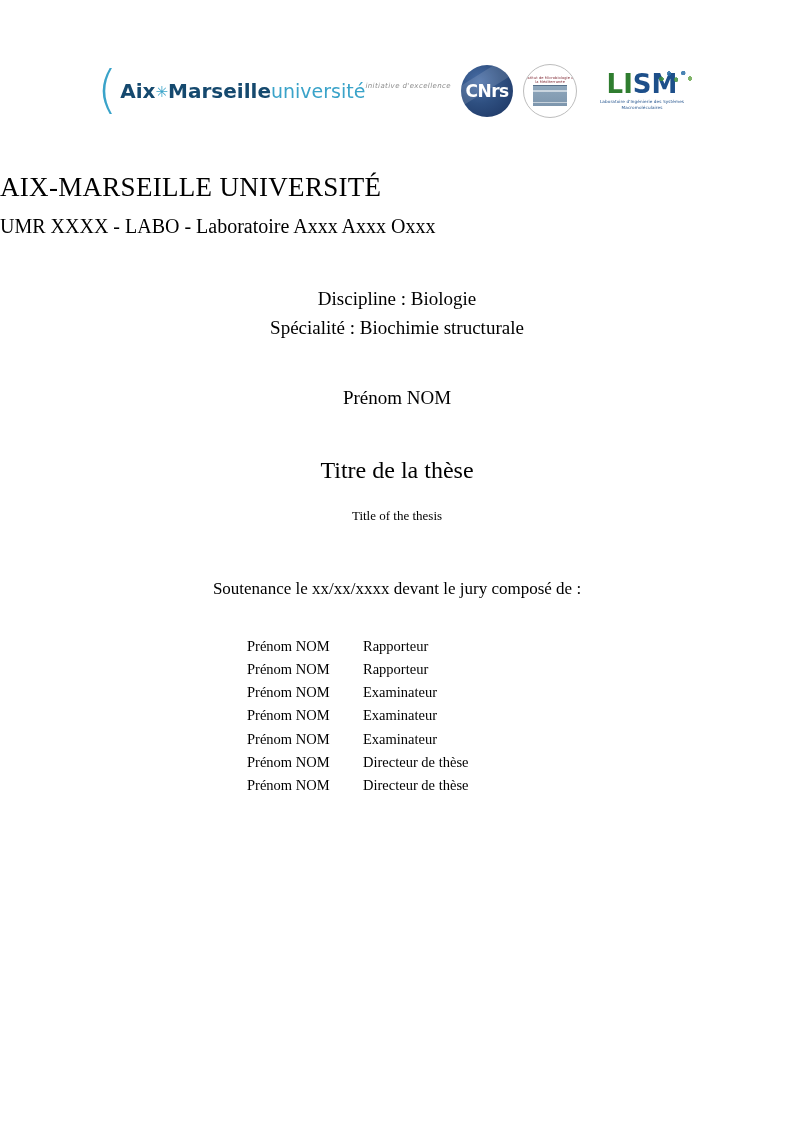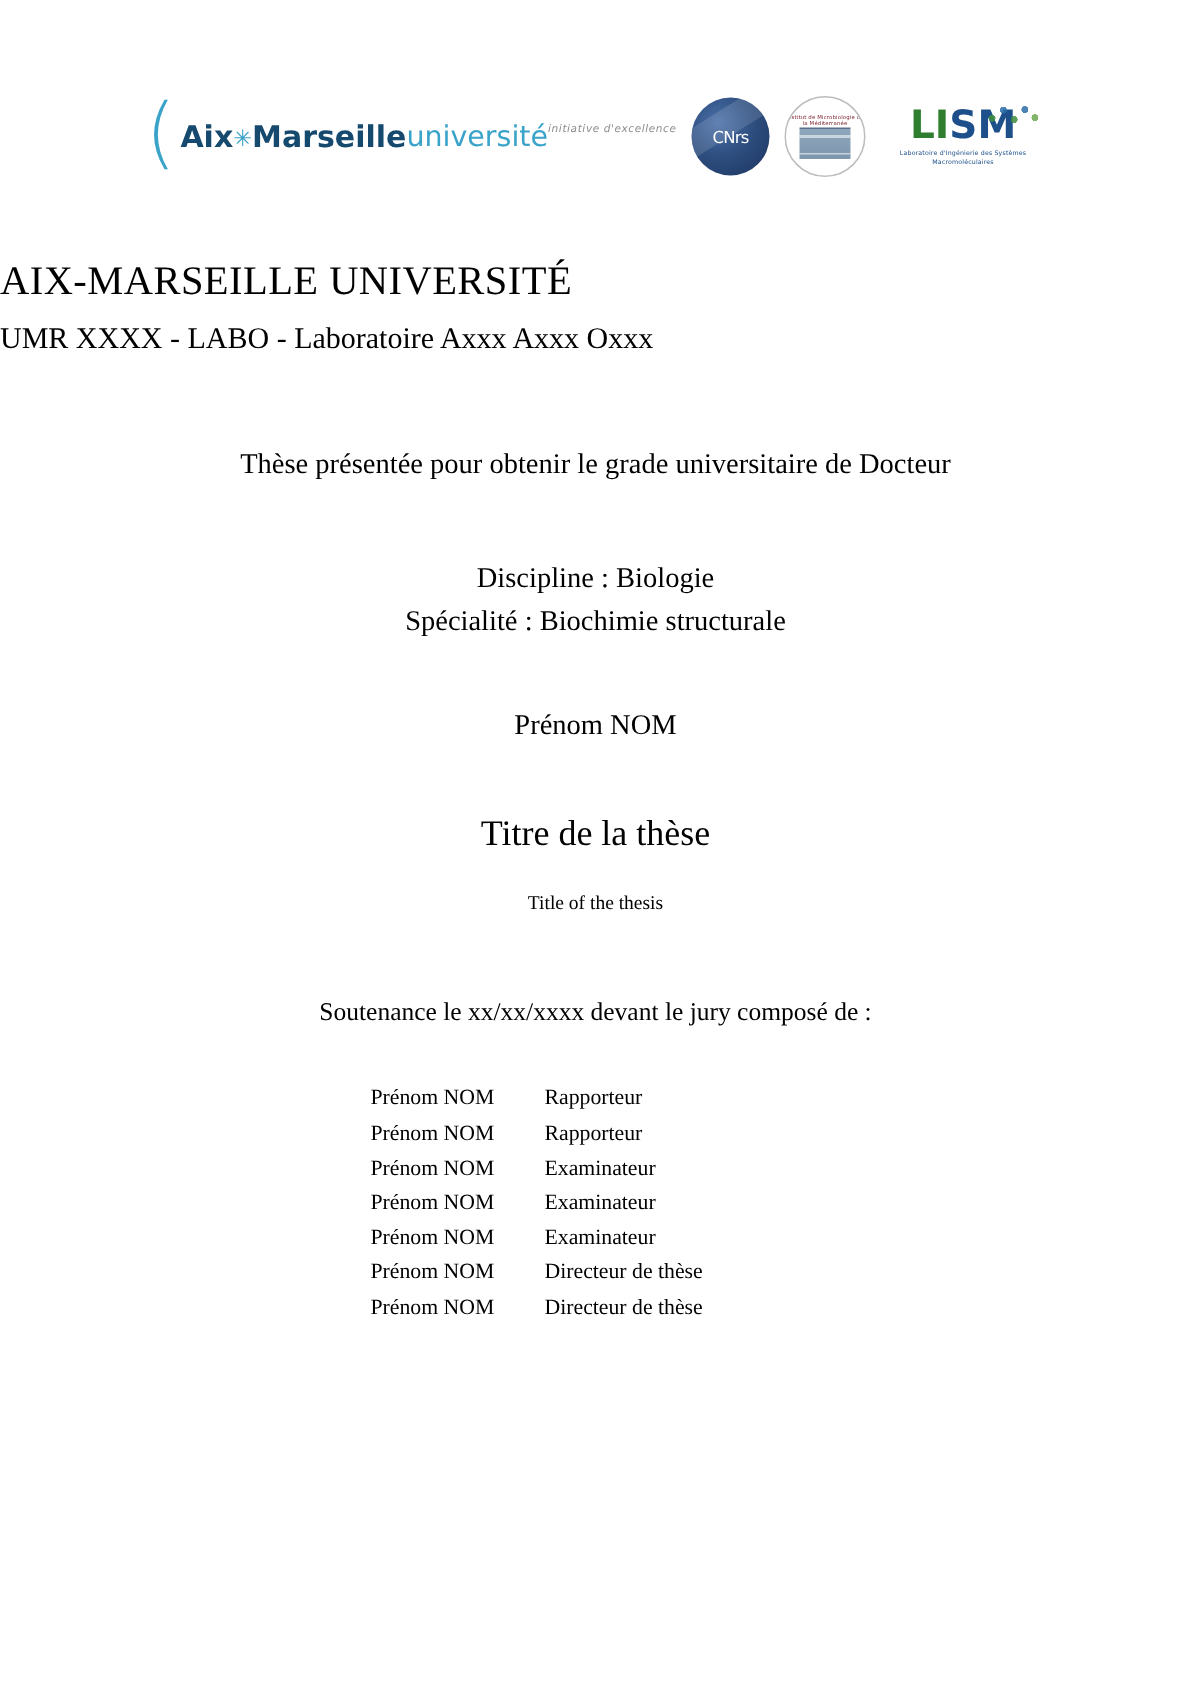--- a/index.html
+++ b/index.html
@@ -95,22 +95,22 @@
     border-radius: 50%;
     background: radial-gradient(circle at 35% 32%, #4a6fa8 0%, #2e4f80 45%, #1b3360 100%);
     display: flex;
     align-items: center;
     justify-content: center;
     position: relative;
     overflow: hidden;
   }
   .cnrs-logo .cnrs-text {
     font-family: "DejaVu Sans", sans-serif;
-    font-size: 11px;
-    font-weight: normal;
+    font-size: 17px;
+    font-weight: bold;
     color: #ffffff;
     letter-spacing: -0.5px;
     z-index: 2;
   }
   .cnrs-logo::after {
     content: "";
     position: absolute;
     width: 80px;
     height: 18px;
     background: rgba(255,255,255,0.13);
@@ -334,21 +334,20 @@
       <span class="lism-sub">Laboratoire d'Ingénierie des Systèmes Macromoléculaires</span>
     </div>
 
   </div>
 
   <div class="inst-block">
     <h1 class="univ-name">AIX-MARSEILLE UNIVERSITÉ</h1>
     <h3 class="lab-name">UMR XXXX - LABO - Laboratoire Axxx Axxx Oxxx</h3>
   </div>
 
-  <p class="thesis-statement">Thèse présentée pour obtenir le grade universitaire de Docteur</p>
 
   <div class="discipline-block">
     <div>Discipline : Biologie</div>
     <div>Spécialité : Biochimie structurale</div>
   </div>
 
   <p class="author">Prénom NOM</p>
 
   <p class="title-fr">Titre de la thèse</p>
   <p class="title-en">Title of the thesis</p>

